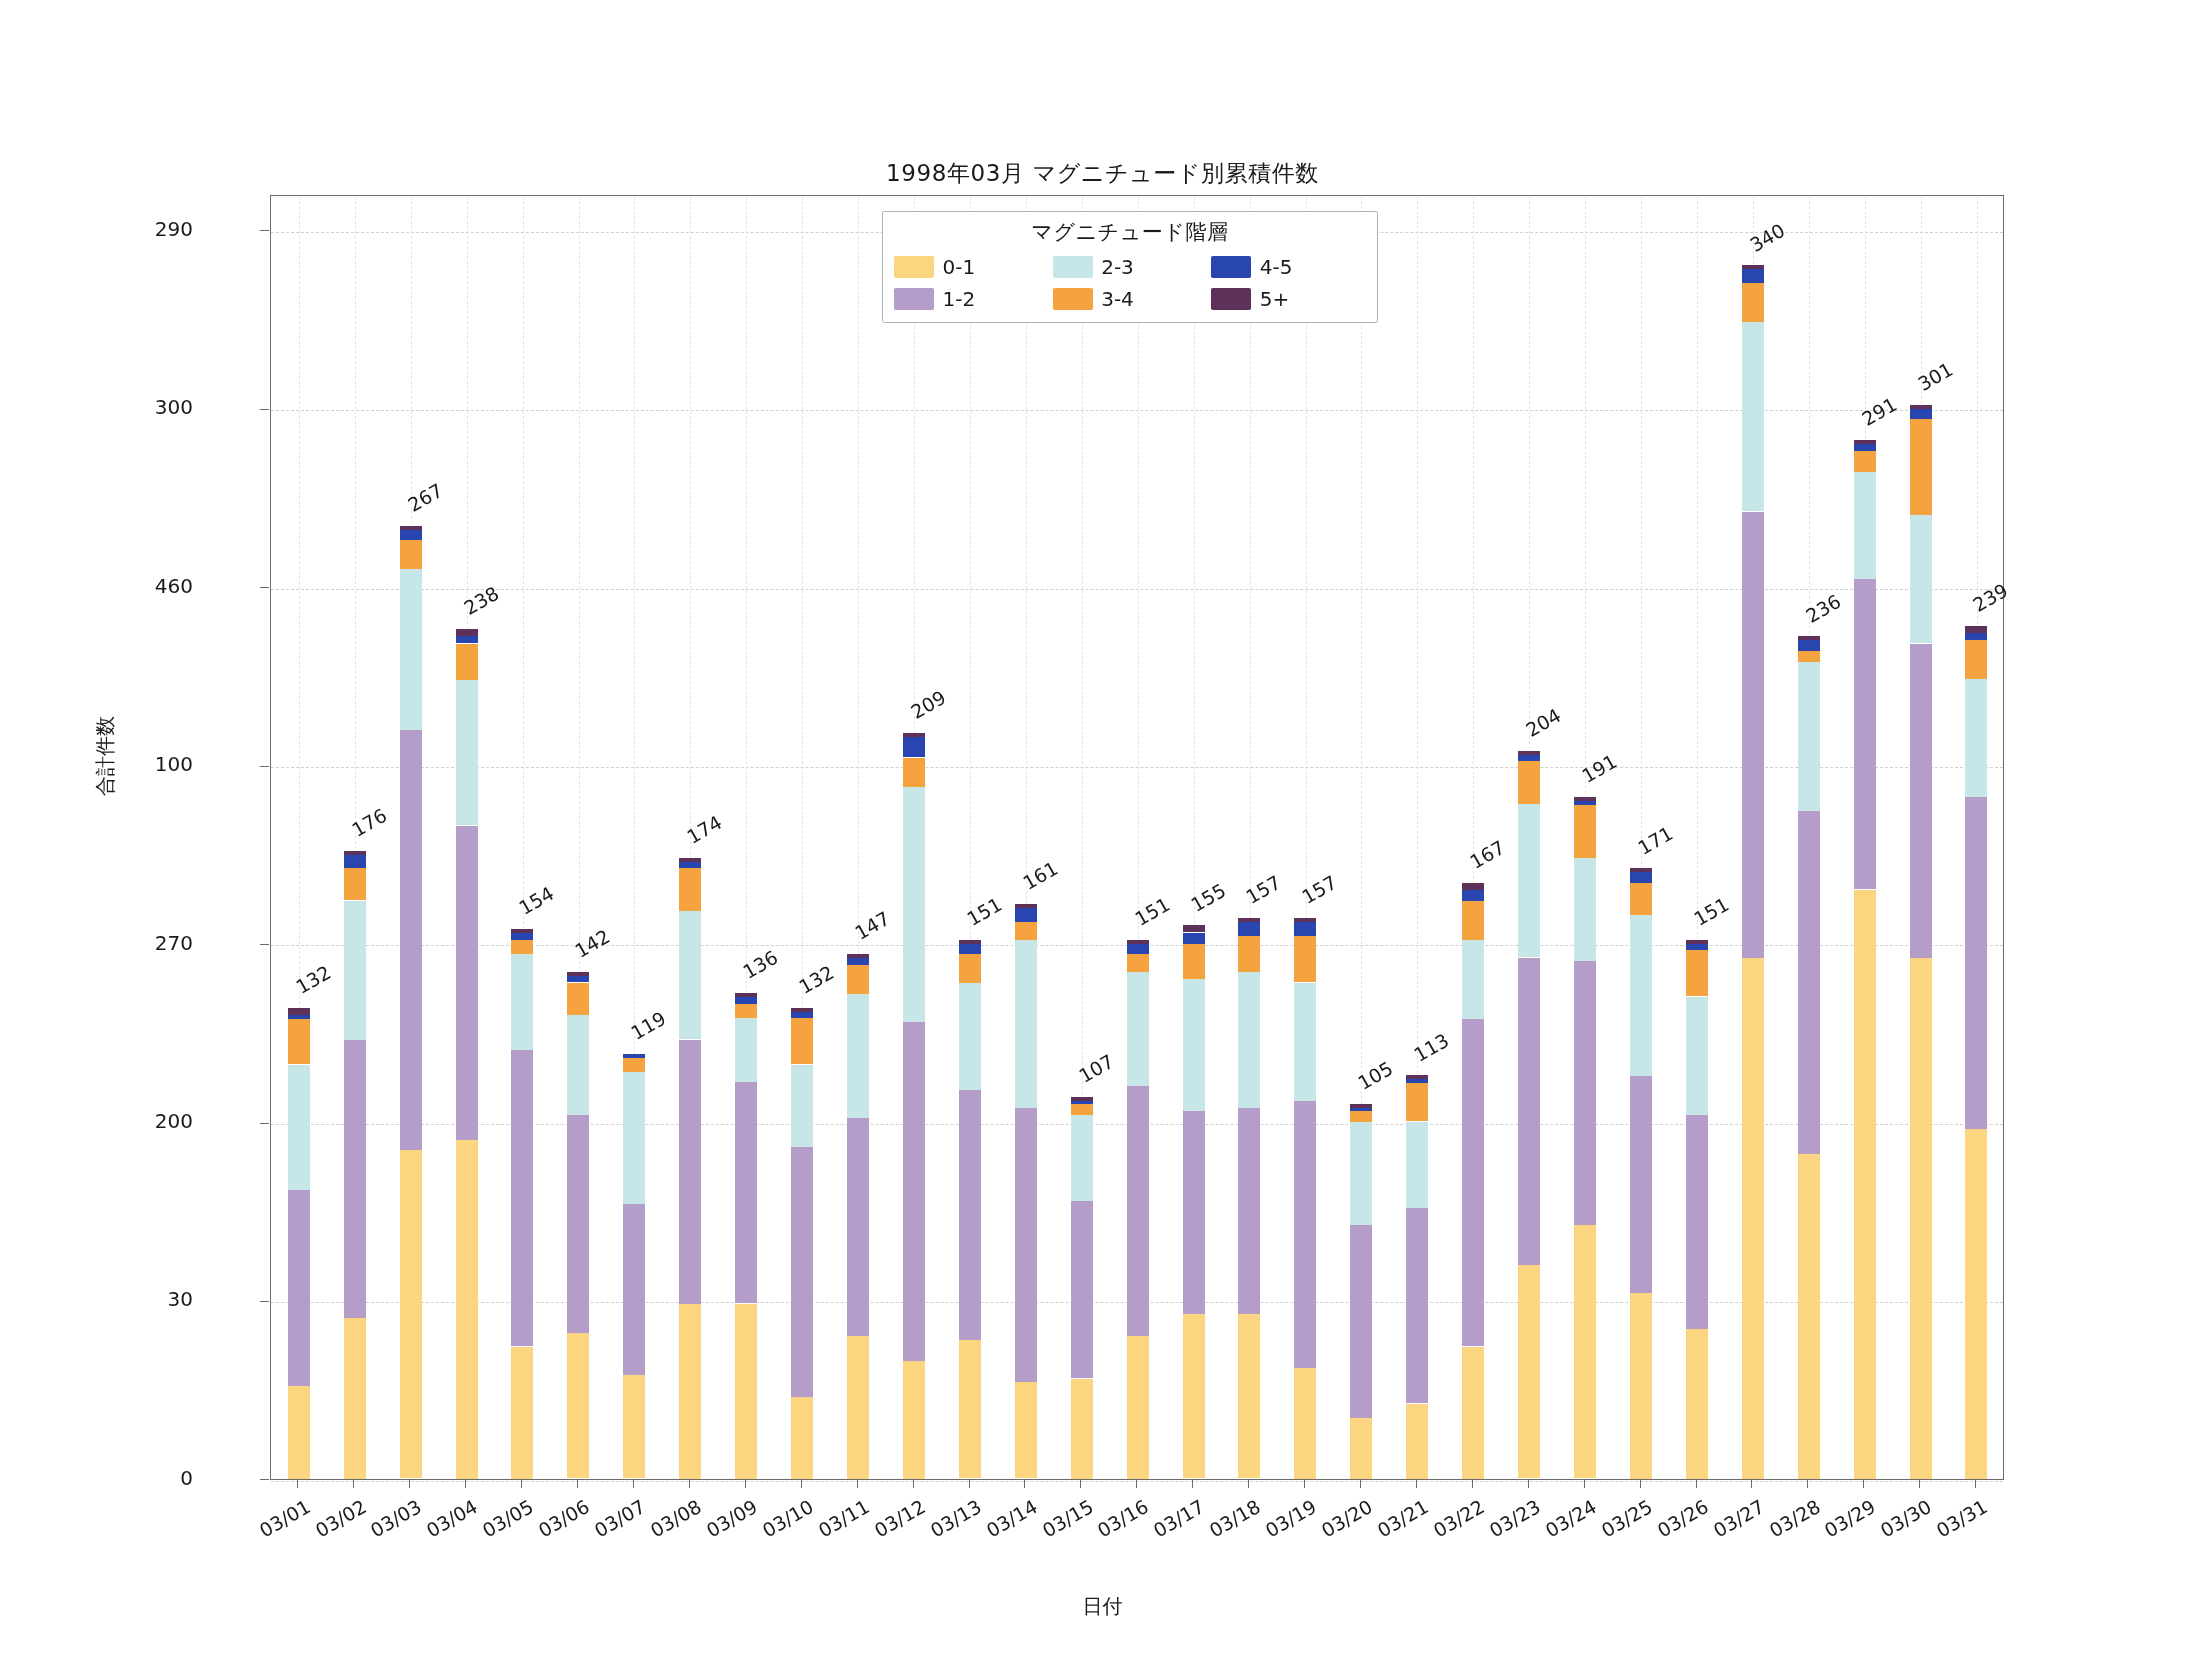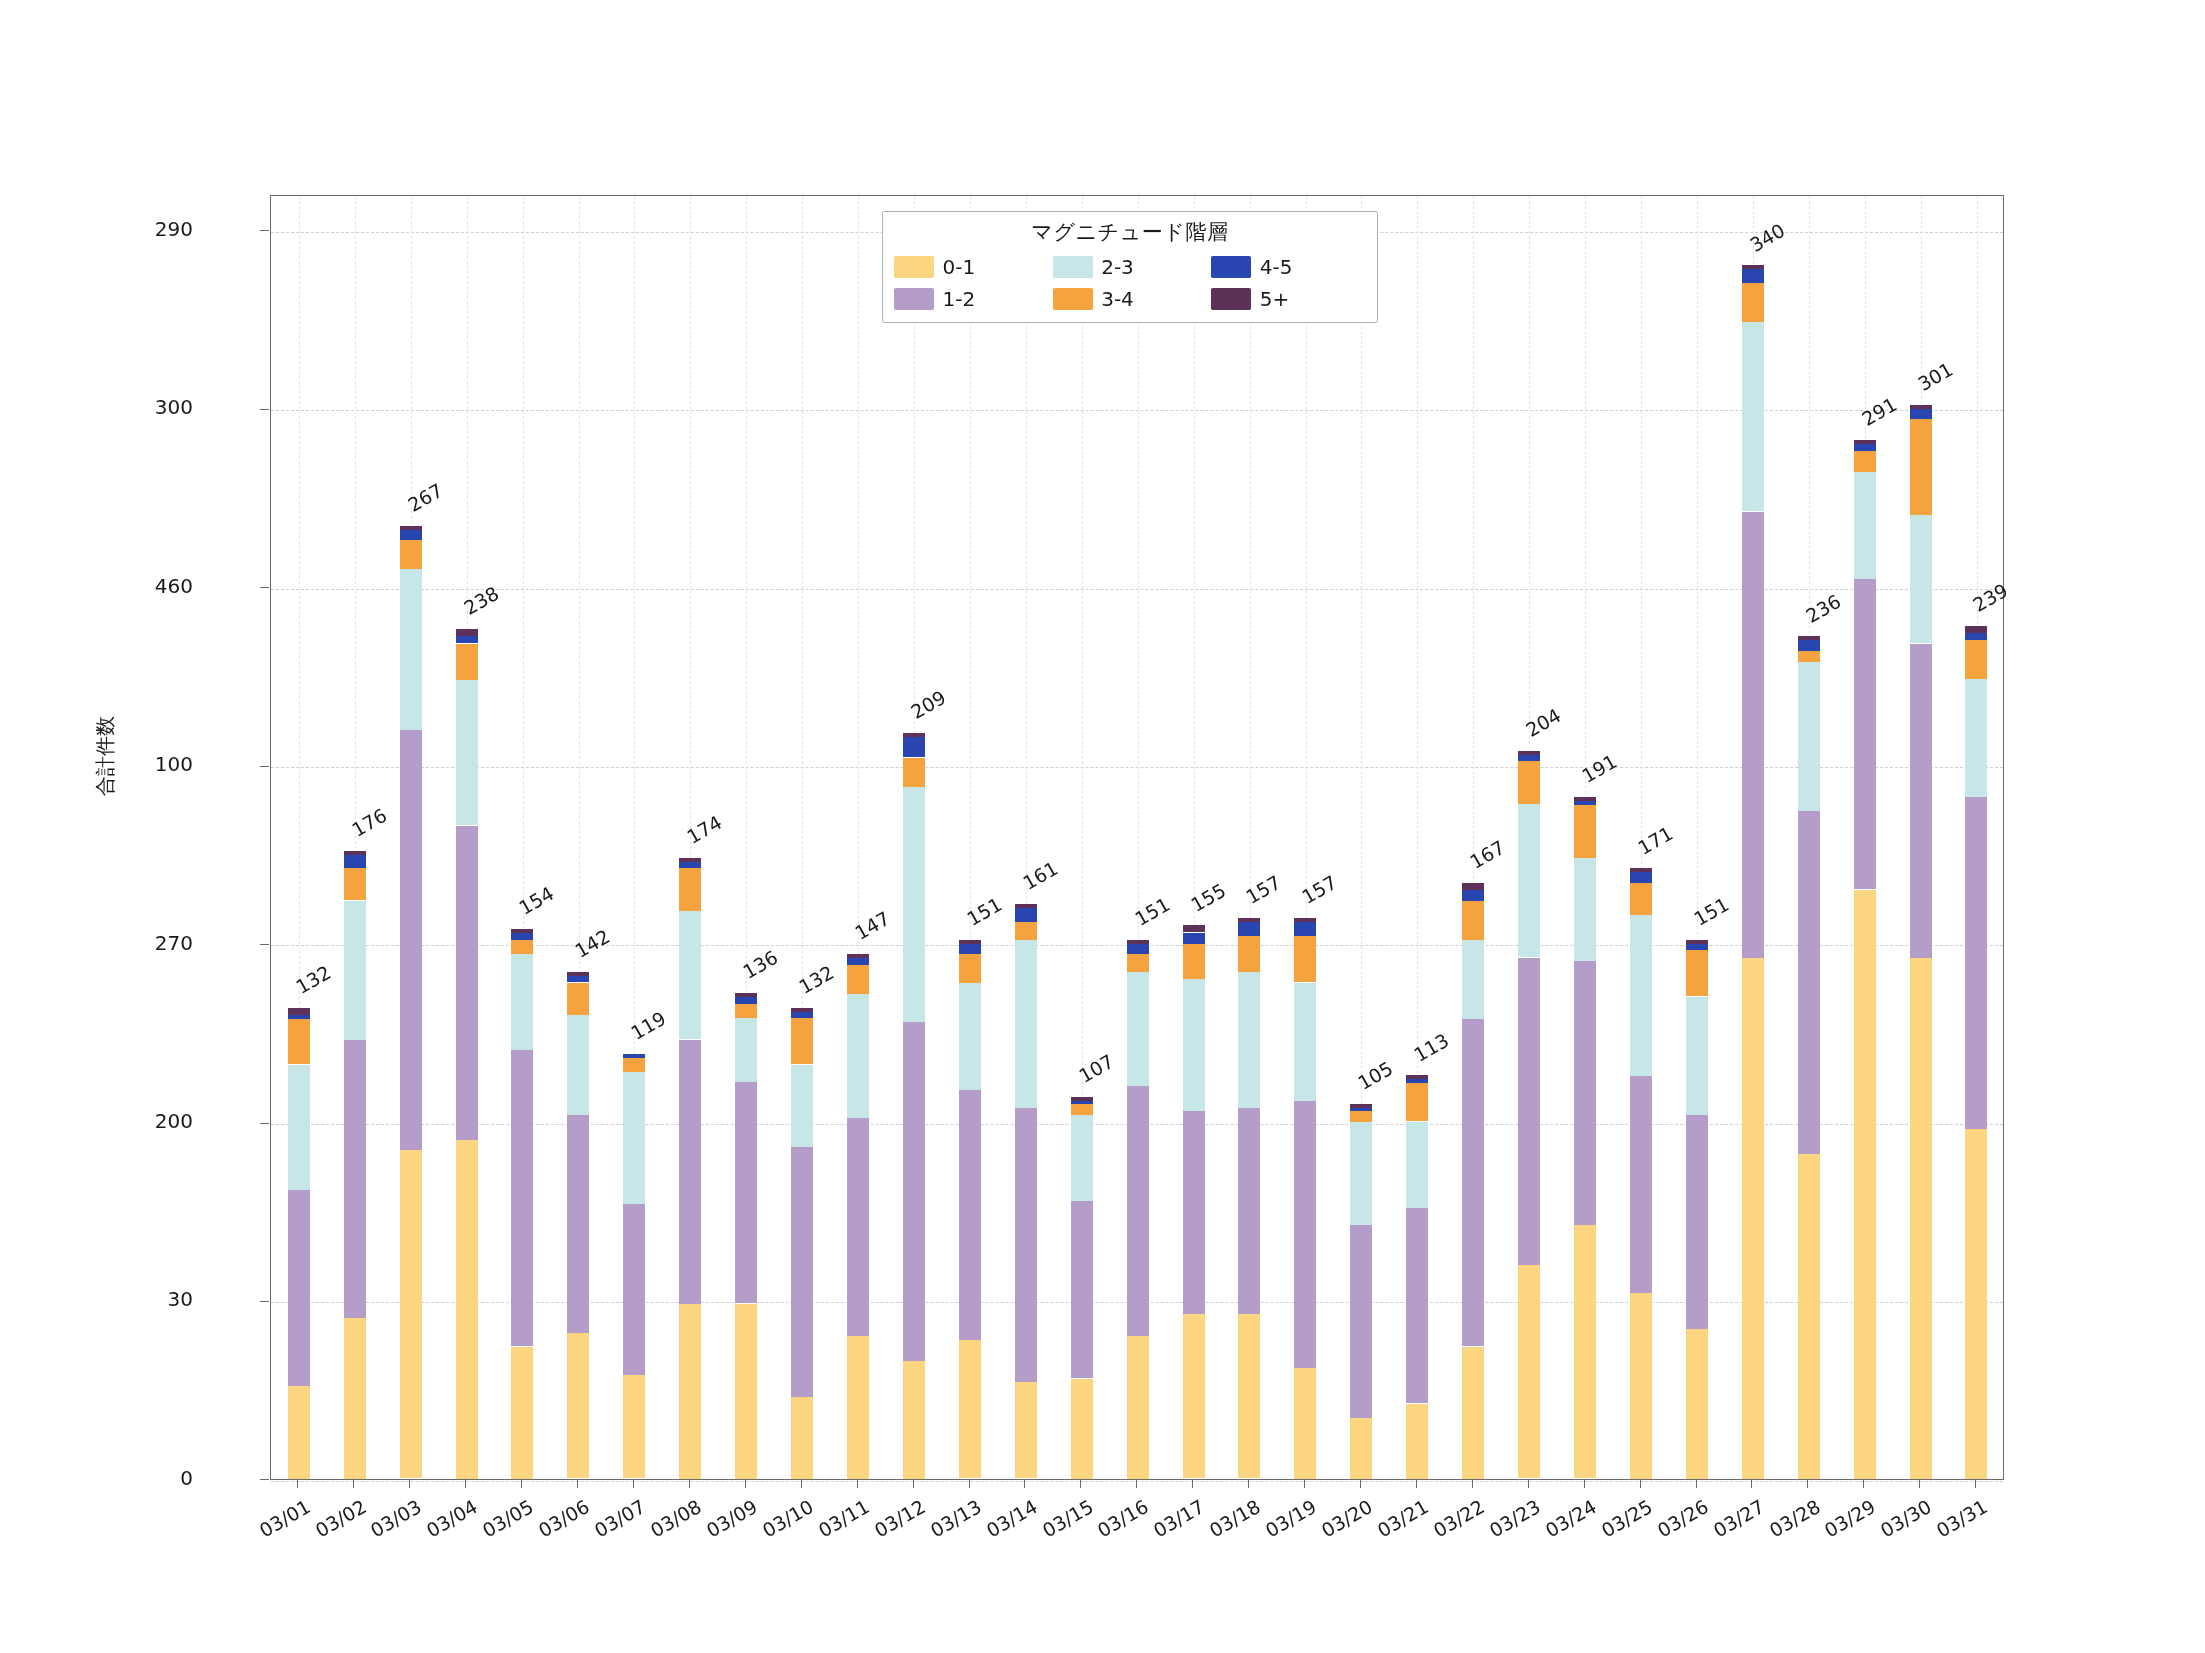--- a/index.html
+++ b/index.html
@@ -157,22 +157,24 @@
   .legend-text {
     font-size: 20px;
     color: #1a1a1a;
   }
 </style>
 </head>
 <body>
 
 <div class="figure">
 
+  <div class="chart-title">1998年03月 マグニチュード別累積件数</div>
 
   <div class="axis-label-y">合計件数</div>
+  <div class="axis-label-x">日付</div>
 
   <div class="plot" id="plot">
       <div class="gridline-h" style="top: 1285px;"></div>
       <div class="gridline-h" style="top: 1106px;"></div>
       <div class="gridline-h" style="top: 928px;"></div>
       <div class="gridline-h" style="top: 749px;"></div>
       <div class="gridline-h" style="top: 571px;"></div>
       <div class="gridline-h" style="top: 393px;"></div>
       <div class="gridline-h" style="top: 214px;"></div>
       <div class="gridline-h" style="top: 36px;"></div>

